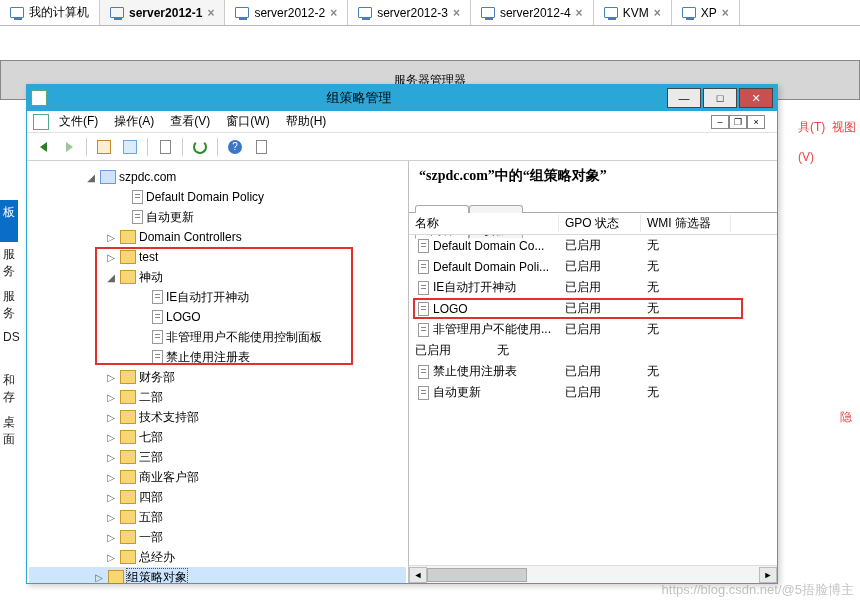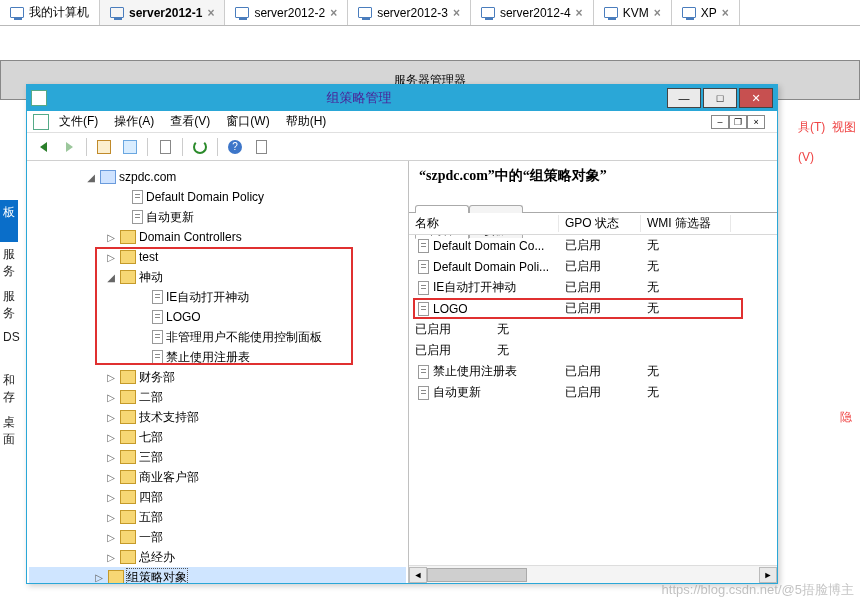--- a/index.html
+++ b/index.html
@@ -16,21 +16,21 @@
 
 .host-side{position:absolute;left:0;top:200px;width:18px}
 .host-side div{height:42px;font-size:12px;color:#222;padding:4px 3px}
 .host-side .sel{background:#0a6ec9;color:#fff}
 
 .srvmgr{position:absolute;left:0;right:0;top:60px;height:40px;background:#d6d6d6;border:1px solid #888;display:flex;align-items:center;justify-content:center;font-size:12px}
 
 .gpmc{position:absolute;left:26px;top:84px;width:752px;height:500px;background:#fff;border:1px solid #2aa7d7;box-shadow:2px 2px 6px rgba(0,0,0,.2)}
 .titlebar{height:26px;background:#2aa7d7;color:#fff;display:flex;align-items:center;padding:0 4px}
 .titlebar .ico{width:16px;height:16px;background:#fff;border:1px solid #5a8;margin-right:6px}
-.titlebar .ttl{flex:1;text-align:center;font-weight:normal;color:#4c1d95;font-size:13px}
+.titlebar .ttl{flex:1;text-align:center;font-weight:normal;color:#000000;font-size:13px}
 .winbtn{width:34px;height:20px;display:flex;align-items:center;justify-content:center;border:1px solid #444;margin-left:2px;background:#eaeaea;font-size:11px;color:#000}
 .winbtn.close{background:#c75050;color:#fff}
 
 .menubar{height:22px;display:flex;align-items:center;padding:0 6px;border-bottom:1px solid #e0e0e0;gap:4px}
 .menubar span{padding:2px 6px;cursor:default}
 .mdi-box{margin-left:auto;display:flex;gap:0}
 .mdi-box .mb{width:18px;height:14px;border:1px solid #888;font-size:9px;display:flex;align-items:center;justify-content:center}
 
 .toolbar{height:28px;border-bottom:1px solid #d0d0d0;display:flex;align-items:center;padding:0 4px;gap:2px}
 .tbtn{width:24px;height:22px;border:1px solid transparent;display:flex;align-items:center;justify-content:center;border-radius:2px}
@@ -345,20 +345,24 @@
             </div>
             <div class="trow">
               <div class="c-name" style="display:flex;align-items:center">
                 <span class="nico scroll"></span>
                 <span>LOGO</span>
               </div>
               <div class="c-state">已启用</div>
               <div class="c-wmi">无</div>
             </div>
             <div class="trow">
+              <div class="c-name" style="display:flex;align-items:center">
+                <span class="nico scroll"></span>
+                <span>非管理用户不能使用...</span>
+              </div>
               <div class="c-state">已启用</div>
               <div class="c-wmi">无</div>
             </div>
             <div class="trow">
               <div class="c-state">已启用</div>
               <div class="c-wmi">无</div>
             </div>
             <div class="trow">
               <div class="c-name" style="display:flex;align-items:center">
                 <span class="nico scroll"></span>

